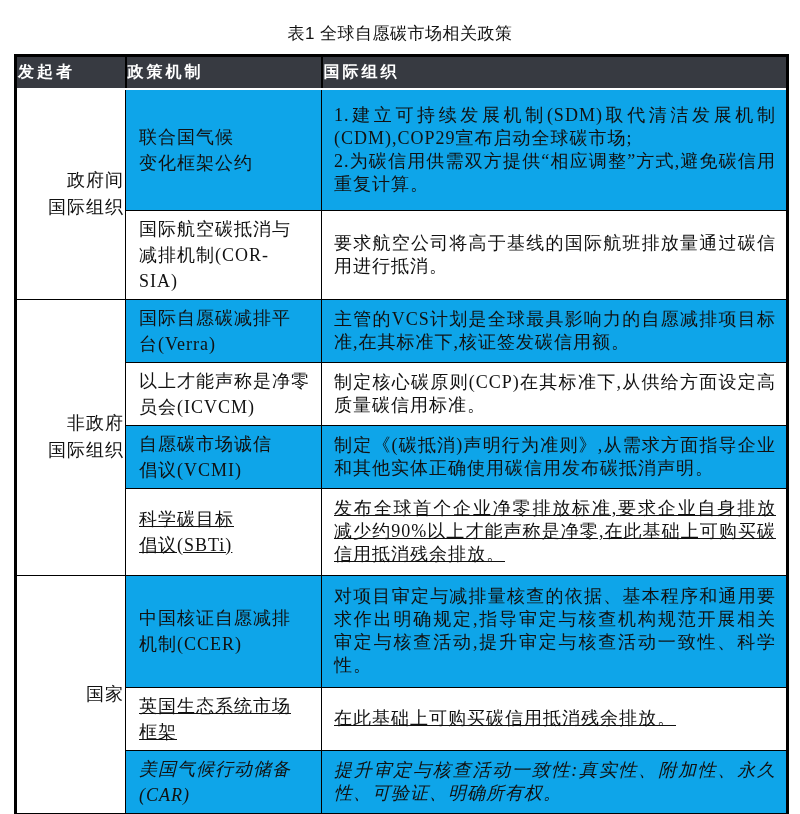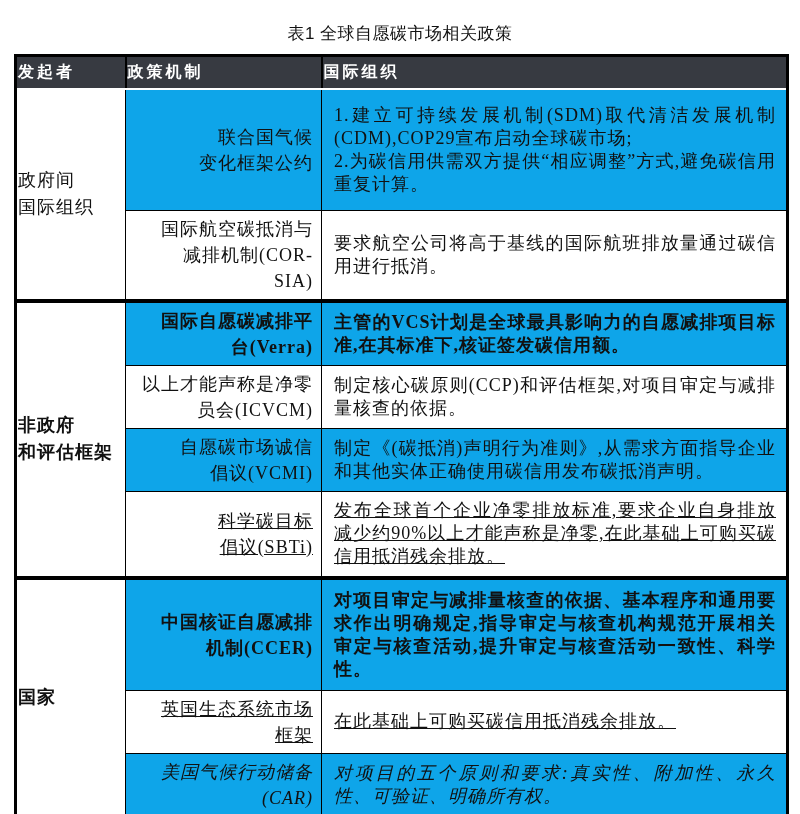--- a/index.html
+++ b/index.html
@@ -21,28 +21,28 @@
   }
   .policy-table th {
     background:#373a41; color:#ffffff;
     font-family:"Liberation Sans","DejaVu Sans",sans-serif;
     font-weight:bold; font-size:16px; letter-spacing:3px;
     height:29px; text-align:left;
     border:2px solid #000;
     border-bottom:2px solid #ffffff;
   }
   .policy-table td { border:1px solid #000; vertical-align:middle; }
-  .group-start td { border-top:4px solid #000000;font-weight:bold; }
+  .group-start td { border-top:1px solid #000000; }
   .initiator-cell {
-    background:#ffffff; text-align:left;
+    background:#ffffff; text-align:right;
     white-space:pre-line; font-size:18px; line-height:27px; letter-spacing:1px;
   }
   .mech-cell {
     padding:5px 8px 5px 13px;
-    white-space:pre-line; font-size:18px; line-height:26px; letter-spacing:1px;text-align:right;
+    white-space:pre-line; font-size:18px; line-height:26px; letter-spacing:1px;
   }
   .content-cell {
     padding:6px 10px 6px 12px;
     white-space:pre-line; font-size:18px; line-height:23px; letter-spacing:1px;
     text-align:justify;
   }
   .shaded { background:#0ea5e9; }
   .plain  { background:#ffffff; }
 </style>
 </head>
@@ -73,29 +73,29 @@
 2.为碳信用供需双方提供“相应调整”方式,避免碳信用重复计算。</td>
       </tr>
       <tr style="height: 80px;">
         <td class="mech-cell plain">国际航空碳抵消与
 减排机制(COR-
 SIA)</td>
         <td class="content-cell plain">要求航空公司将高于基线的国际航班排放量通过碳信用进行抵消。</td>
       </tr>
       <tr class="group-start" style="height: 59px;">
         <td class="initiator-cell" rowspan="4">非政府
-和评估框架</td>
+国际组织</td>
         <td class="mech-cell shaded">国际自愿碳减排平
 台(Verra)</td>
         <td class="content-cell shaded">主管的VCS计划是全球最具影响力的自愿减排项目标准,在其标准下,核证签发碳信用额。</td>
       </tr>
       <tr style="height: 59px;">
         <td class="mech-cell plain">以上才能声称是净零
 员会(ICVCM)</td>
-        <td class="content-cell plain">制定核心碳原则(CCP)和评估框架,对项目审定与减排量核查的依据。</td>
+        <td class="content-cell plain">制定核心碳原则(CCP)在其标准下,从供给方面设定高质量碳信用标准。</td>
       </tr>
       <tr style="height: 60px;">
         <td class="mech-cell shaded">自愿碳市场诚信
 倡议(VCMI)</td>
         <td class="content-cell shaded">制定《(碳抵消)声明行为准则》,从需求方面指导企业和其他实体正确使用碳信用发布碳抵消声明。</td>
       </tr>
       <tr style="height: 87px; text-decoration: underline;">
         <td class="mech-cell plain">科学碳目标
 倡议(SBTi)</td>
         <td class="content-cell plain">发布全球首个企业净零排放标准,要求企业自身排放减少约90%以上才能声称是净零,在此基础上可购买碳信用抵消残余排放。</td>
@@ -107,16 +107,16 @@
         <td class="content-cell shaded">对项目审定与减排量核查的依据、基本程序和通用要求作出明确规定,指导审定与核查机构规范开展相关审定与核查活动,提升审定与核查活动一致性、科学性。</td>
       </tr>
       <tr style="height: 59px; text-decoration: underline;">
         <td class="mech-cell plain">英国生态系统市场
 框架</td>
         <td class="content-cell plain">在此基础上可购买碳信用抵消残余排放。</td>
       </tr>
       <tr style="height: 60px; font-style: italic;">
         <td class="mech-cell shaded">美国气候行动储备
 (CAR)</td>
-        <td class="content-cell shaded">对项目的五个原则和要求:真实性、附加性、永久性、可验证、明确所有权。</td>
+        <td class="content-cell shaded">提升审定与核查活动一致性:真实性、附加性、永久性、可验证、明确所有权。</td>
       </tr>
     </tbody>
 </table>
 
 </body></html>

